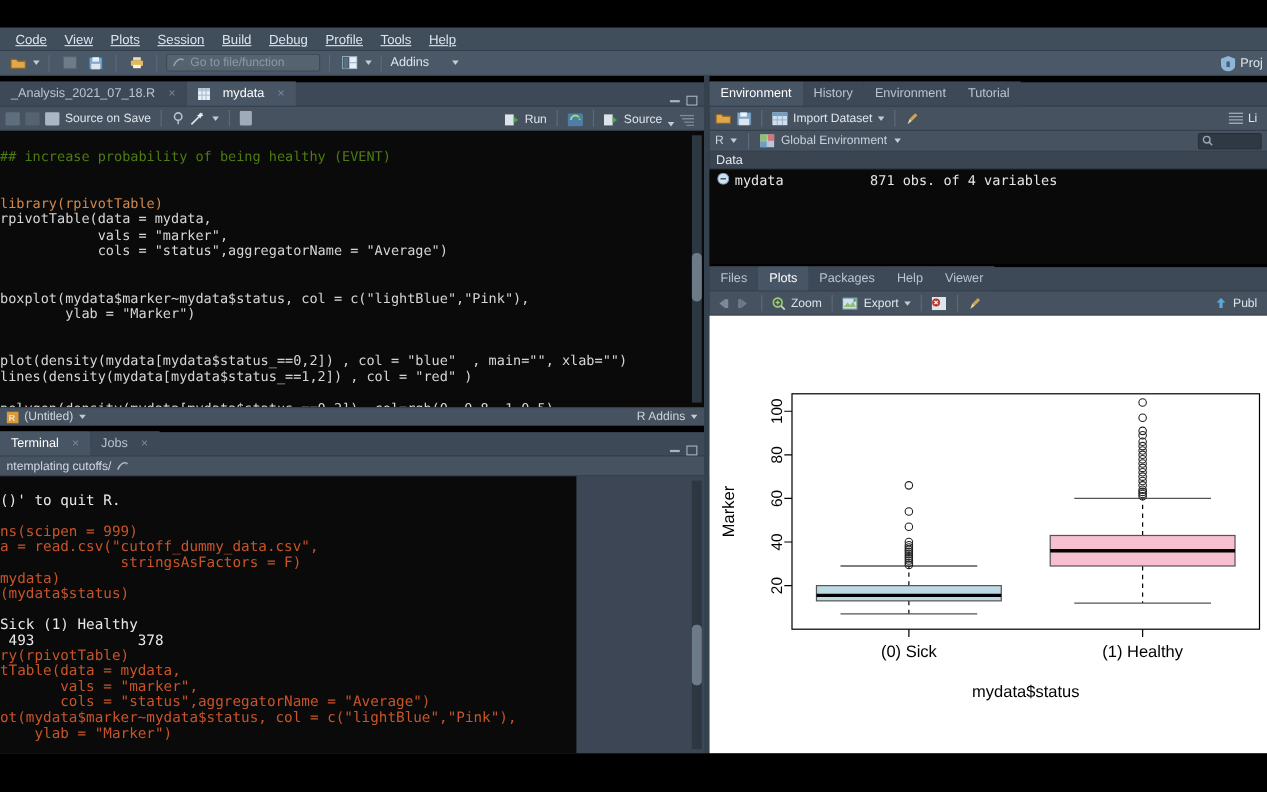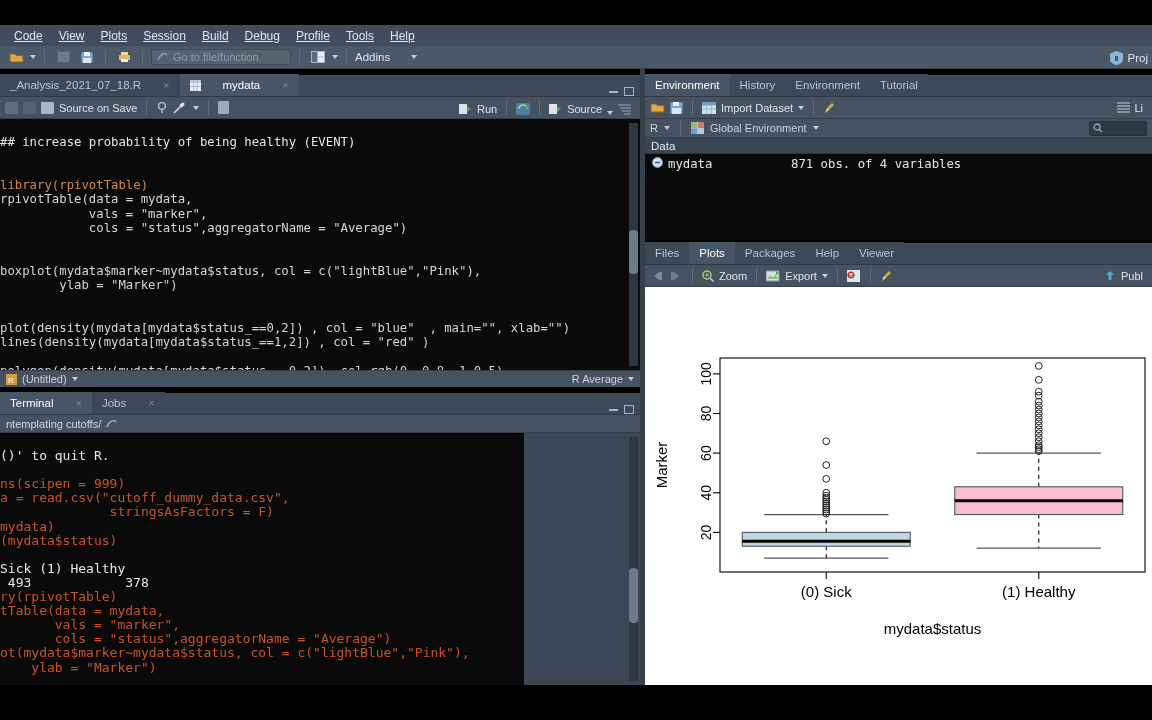--- a/index.html
+++ b/index.html
@@ -33,39 +33,39 @@
     width:140px;height:16px;background:#55636f;border:1px solid #3d4a57;border-radius:2px;
     display:flex;align-items:center;gap:5px;padding:0 5px;color:#8d99a6;font-size:11px;
   }
   #addins{ font-size:11.5px;color:#dde4ec;display:flex;align-items:center;gap:21px;}
   #projbox{ position:absolute; right:0; top:46px; height:23px; display:flex;align-items:center;
             gap:5px; padding-right:4px; color:#dfe6ee; font-size:11.5px;}
   
   .panel{ position:absolute; background:#3c4654; }
   .tabstrip{ height:22px; background:#3d4957; display:flex; align-items:flex-end;
              border-bottom:1px solid #2f3a46;}
-  .tab{ height:22px; padding:0 10px; display:flex;align-items:center;gap:22px;
+  .tab{ height:22px; padding:0 10px; display:flex;align-items:center;gap:12px;
         font-size:11.5px; color:#b9c4d0; background:#3d4957; }
   .tab.active{ background:#485565; color:#ffffff; }
   .tabx{ font-size:11px; color:#7b8796; }
   .toolstrip{ height:22px; background:#46525f; border-bottom:1px solid #333e4a;
               display:flex; align-items:center; gap:5px; padding:0 5px; font-size:11px;
               color:#dde4ec;}
   .win-btns{ margin-left:auto; display:flex; gap:6px; align-items:center; padding-right:6px;}
   .wb-min{ width:9px;height:2px;background:#aab4c0; }
   .wb-max{ width:10px;height:9px;border:1.5px solid #aab4c0; }
   
   #src{ left:0; top:75px; width:640px; height:295px; }
   #src-code{
     position:absolute; left:0; top:44px; width:640px; height:251px;
     background:#0a0a0a; overflow:hidden;
     font-family:"DejaVu Sans Mono","Liberation Mono",monospace;
     font-size:12.3px; line-height:14.3px; white-space:pre; padding-top:2px;
   }
-  .cmt{ color:#e5e5e5;margin-top:10px; }
+  .cmt{ color:#4d7c0f;margin-top:10px; }
   .fn{ color:#d08a4f; }
   .pl{ color:#d6d6d6; }
   #src-scroll{ position:absolute; right:2px; top:48px; width:9px; height:243px;
                background:#2d3742; }
   #src-thumb{ position:absolute; right:2px; top:155px; width:9px; height:44px;
               background:#6d7a88; border-radius:4px; }
   #src-status{ position:absolute; left:0; top:370px; width:640px; height:17px;
                background:#46525f; border-top:1px solid #333e4a;
                display:flex; align-items:center; padding:0 6px; font-size:11px; color:#ccd5df;}
   
@@ -274,21 +274,21 @@
   <div id="src-thumb"></div>
 </div>
 
 <div id="src-status">
   <svg width="11" height="11" viewBox="0 0 11 11">
       <rect width="11" height="11" fill="#d89a3a"></rect>
       <text x="2" y="8.5" font-size="8" fill="#fff" font-family="Liberation Sans, sans-serif">R</text>
     </svg>
   <span style="margin-left:5px;">(Untitled)</span>
   <span class="caret" style="margin-left:5px;"></span>
-  <span style="margin-left:auto;">R Average</span>
+  <span style="margin-left:auto;">R Addins</span>
   <span class="caret" style="margin-left:5px;"></span>
 </div>
 
 <div class="panel" id="con">
   <div class="tabstrip">
     <div class="tab active">
       <span>Terminal</span>
       <span class="tabx">×</span>
     </div>
     <div class="tab">

